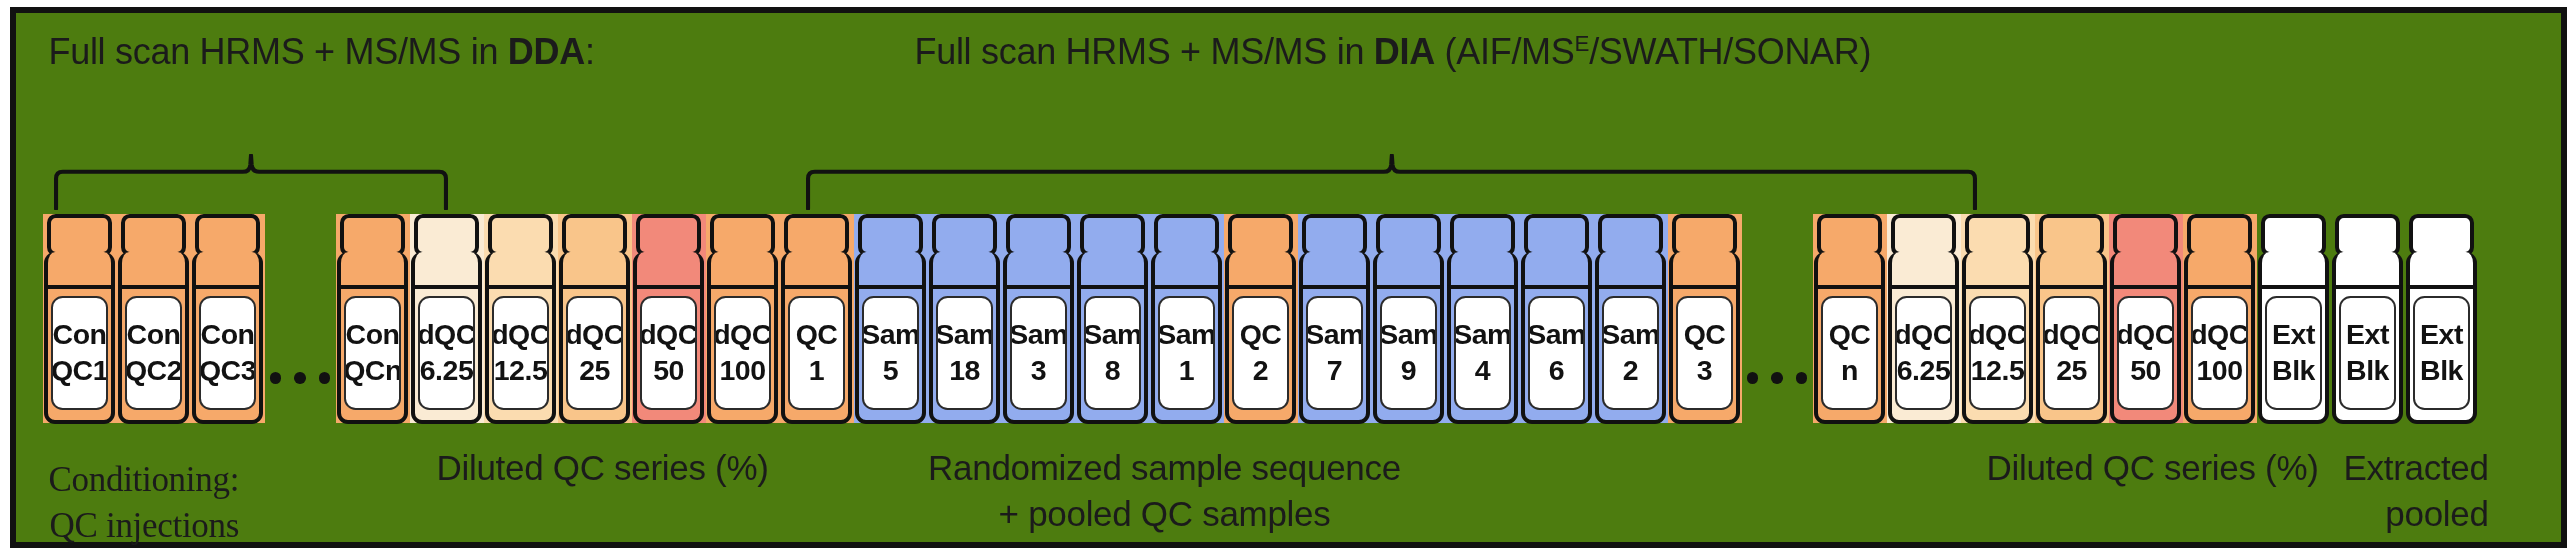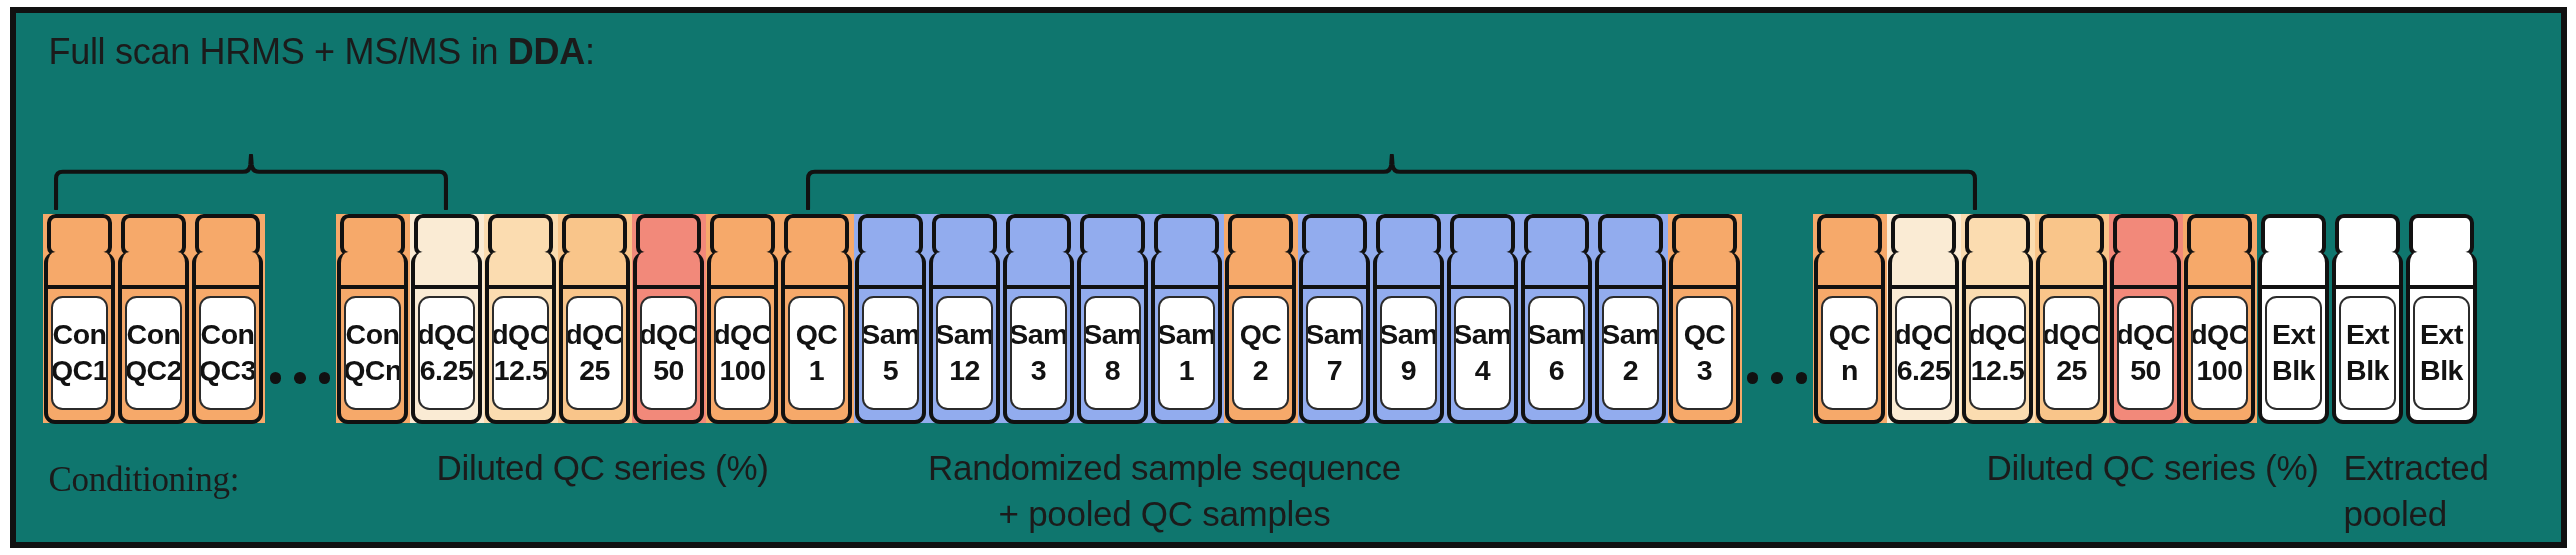--- a/index.html
+++ b/index.html
@@ -11,21 +11,21 @@
     box-sizing:border-box;
     background:#ffffff;
     overflow:hidden;
   }
   .frame{
     position:absolute;
     left:9.5px;top:6.8px;
     width:2557px;height:541px;
     box-sizing:border-box;
     border:6.1px solid #111111;
-    background:#0f766e;
+    background:#4d7c0f;
   }
 
   
   .caption-top{
     position:absolute;
     font-size:36px;
     line-height:1.30;
     color:#1b1b1b;
     white-space:nowrap;
     letter-spacing:-0.3px;
@@ -145,35 +145,38 @@
     font-size:35px;
     line-height:1.33;
     color:#1b1b1b;
     white-space:nowrap;
     letter-spacing:-0.3px;
   }
   #cap-conditioning{left:33px;top:444px;text-align:right;font-family:Liberation Serif, serif;}
   #cap-dqc-left{left:421px;top:432px;}
   #cap-random{left:1149px;top:432px;text-align:center;transform:translateX(-50%);}
   #cap-dqc-right{left:1971px;top:432px;}
-  #cap-blanks{left:2328px;top:432px;text-align:left;}
+  #cap-blanks{left:2328px;top:432px;text-align:right;}
 </style>
 </head>
 <body>
 
 <div id="figure">
   <div class="frame">
 
     <div class="caption-top" id="caption-dda">
       <div>
         <span>Full scan HRMS + MS/MS in </span><span class="b">DDA</span><span>:</span>
       </div>
     </div>
 
     <div class="caption-top" id="caption-dia">
+      <div>
+        <span>Full scan HRMS + MS/MS in </span><span class="b">DIA</span><span> (AIF/MS</span><sup>E</sup><span>/SWATH/SONAR)</span>
+      </div>
     </div>
 
     <div class="brace" id="brace-left">
       <svg viewBox="0 0 580 82" preserveAspectRatio="none" aria-hidden="true">
         <path d="M3,80 L3,36 Q3,26 13,26 L278,26 Q288,26 289,16 L290,2
                  L291,16 Q292,26 302,26 L567,26 Q577,26 577,36 L577,80" fill="none" stroke="#111111" stroke-width="6" stroke-linecap="round" stroke-linejoin="round"></path>
       </svg>
     </div>
 
     <div class="brace" id="brace-right">
@@ -301,21 +304,21 @@
             <div class="l2">5</div>
           </div>
         </div>
         <div class="vial">
           <div class="halo" style="background: rgb(146, 172, 238);"></div>
           <div class="cap" style="background: rgb(146, 172, 238);"></div>
           <div class="neck" style="background: rgb(146, 172, 238);"></div>
           <div class="body" style="background: rgb(146, 172, 238);"></div>
           <div class="label">
             <div class="l1">Sam</div>
-            <div class="l2">12</div>
+            <div class="l2">18</div>
           </div>
         </div>
         <div class="vial">
           <div class="halo" style="background: rgb(146, 172, 238);"></div>
           <div class="cap" style="background: rgb(146, 172, 238);"></div>
           <div class="neck" style="background: rgb(146, 172, 238);"></div>
           <div class="body" style="background: rgb(146, 172, 238);"></div>
           <div class="label">
             <div class="l1">Sam</div>
             <div class="l2">3</div>
@@ -505,20 +508,21 @@
           <div class="body" style="background: rgb(255, 255, 255);"></div>
           <div class="label">
             <div class="l1">Ext</div>
             <div class="l2">Blk</div>
           </div>
         </div>
       </div>
 
     <div class="caption-bottom" id="cap-conditioning">
       <div>Conditioning:</div>
+      <div>QC injections</div>
     </div>
 
     <div class="caption-bottom" id="cap-dqc-left">Diluted QC series (%)</div>
 
     <div class="caption-bottom" id="cap-random">
       <div>Randomized sample sequence</div>
       <div>+ pooled QC samples</div>
     </div>
 
     <div class="caption-bottom" id="cap-dqc-right">Diluted QC series (%)</div>

